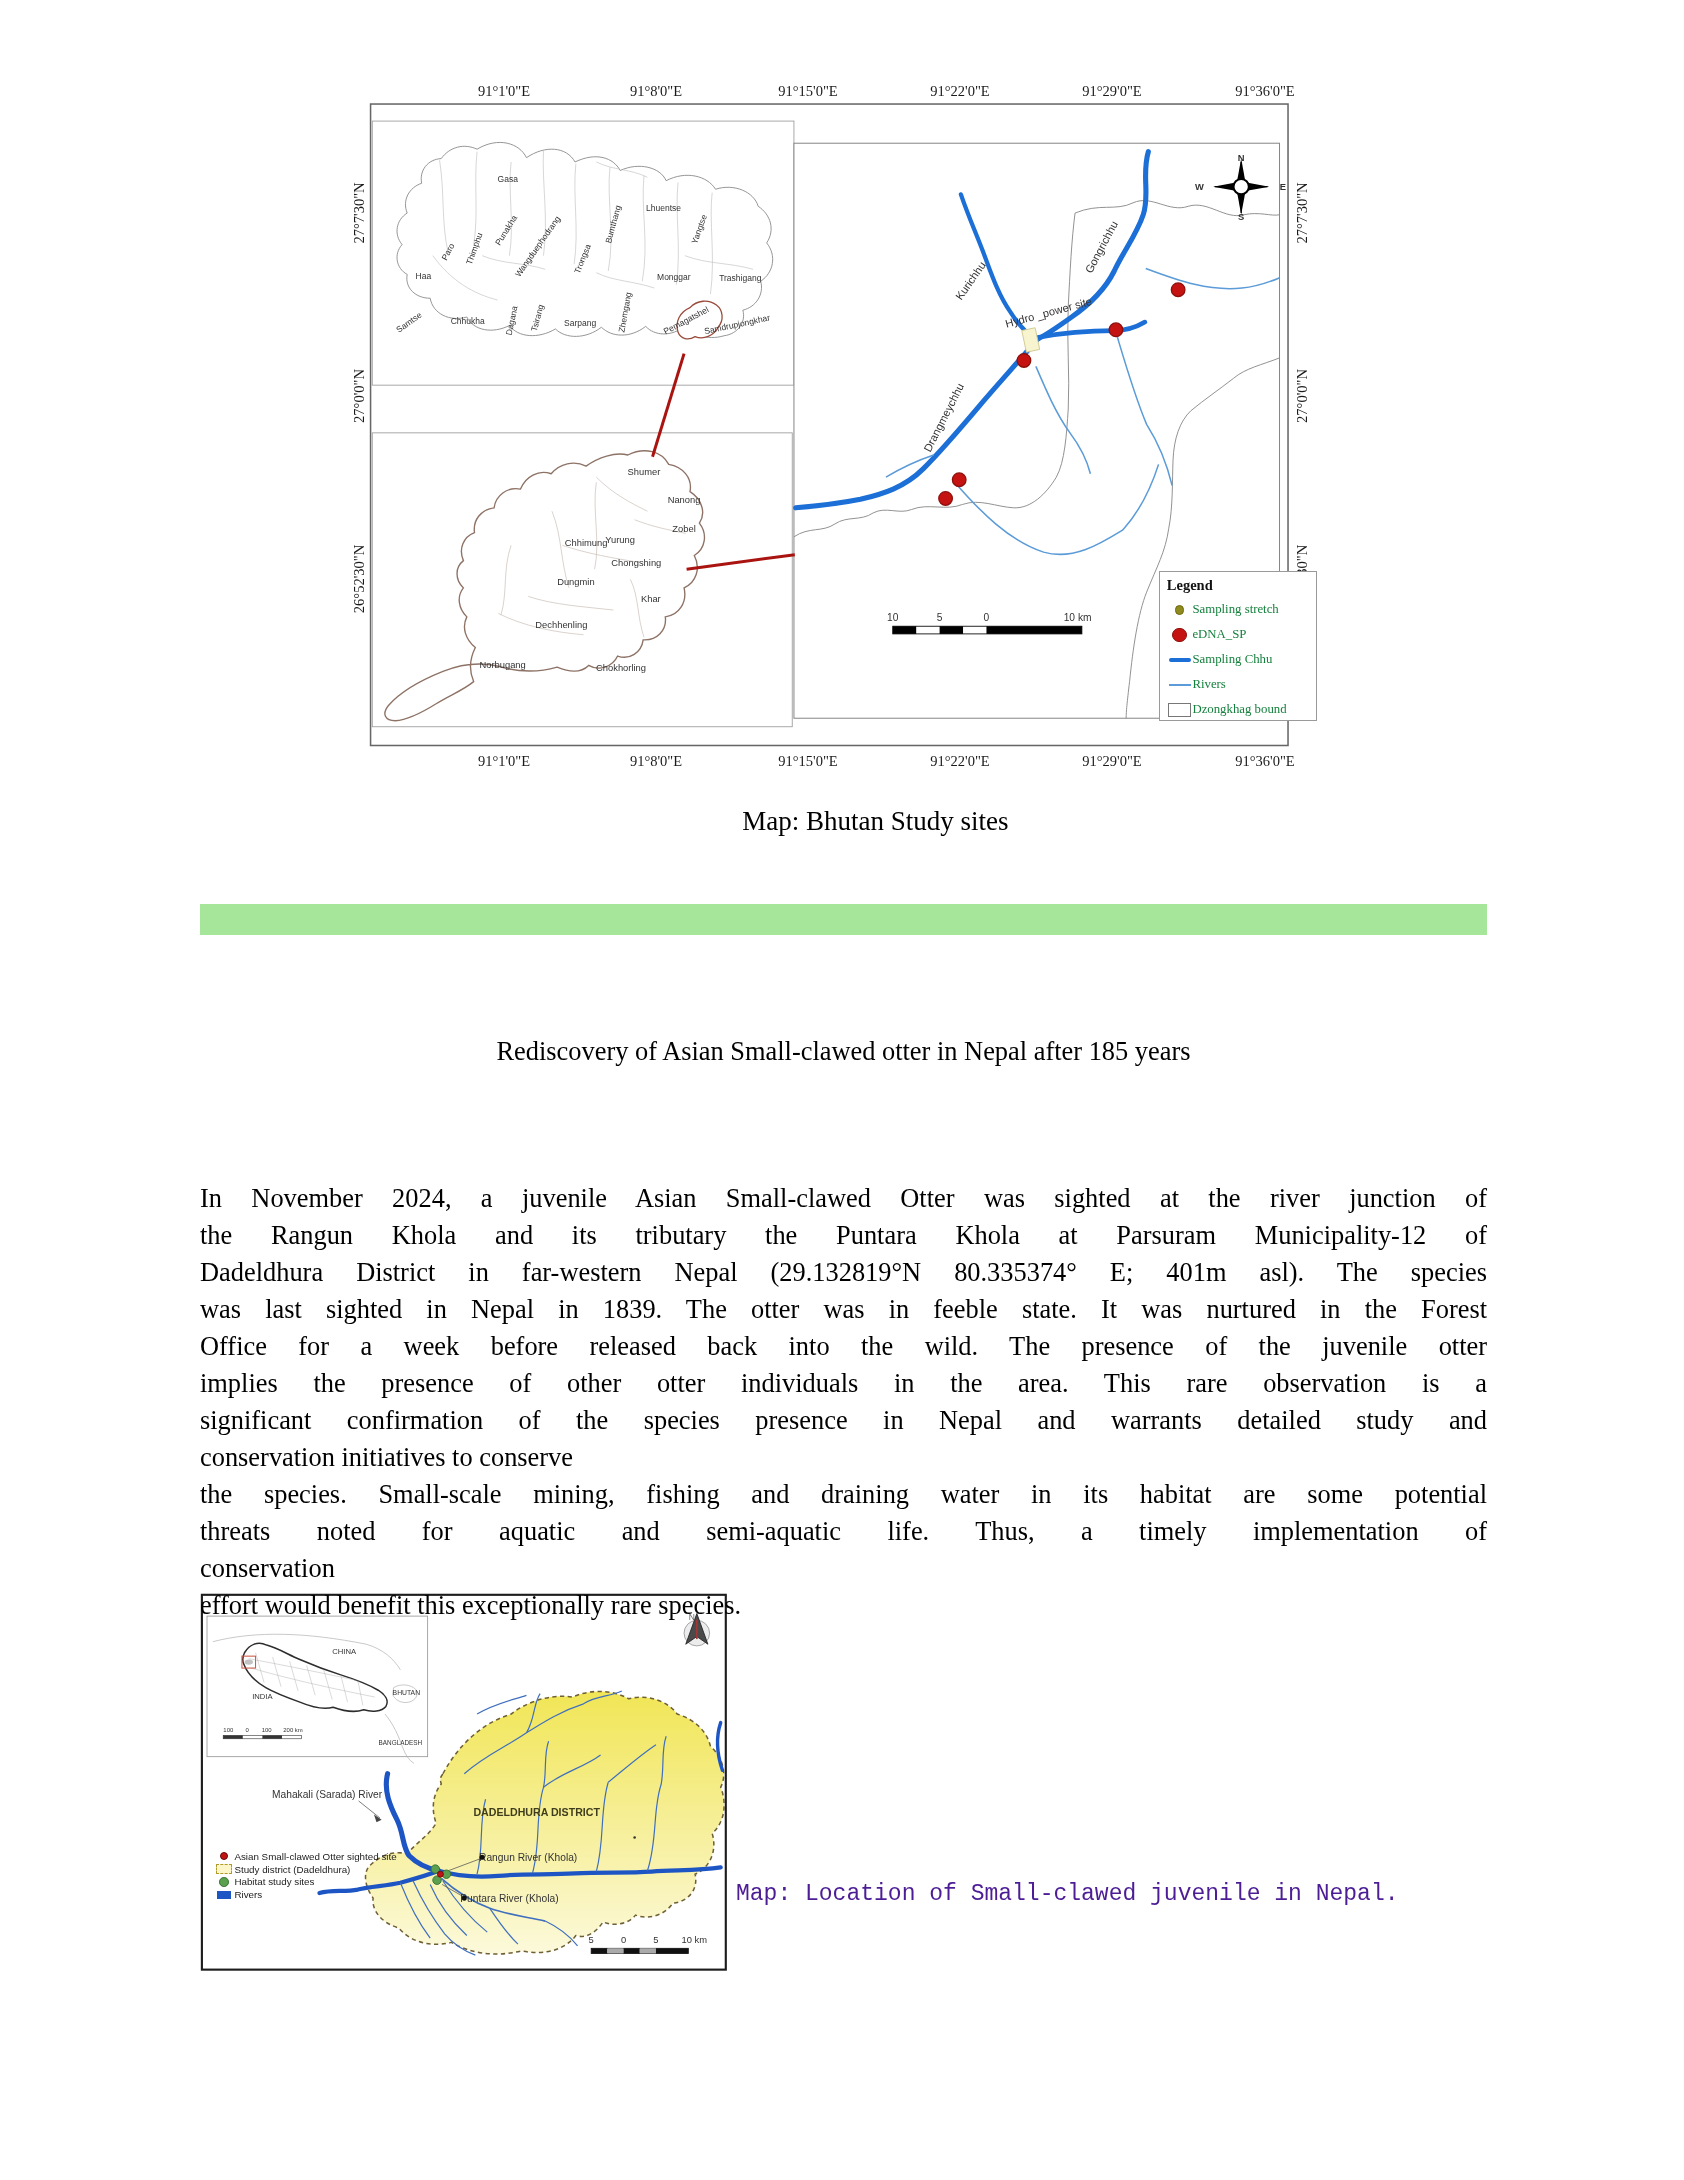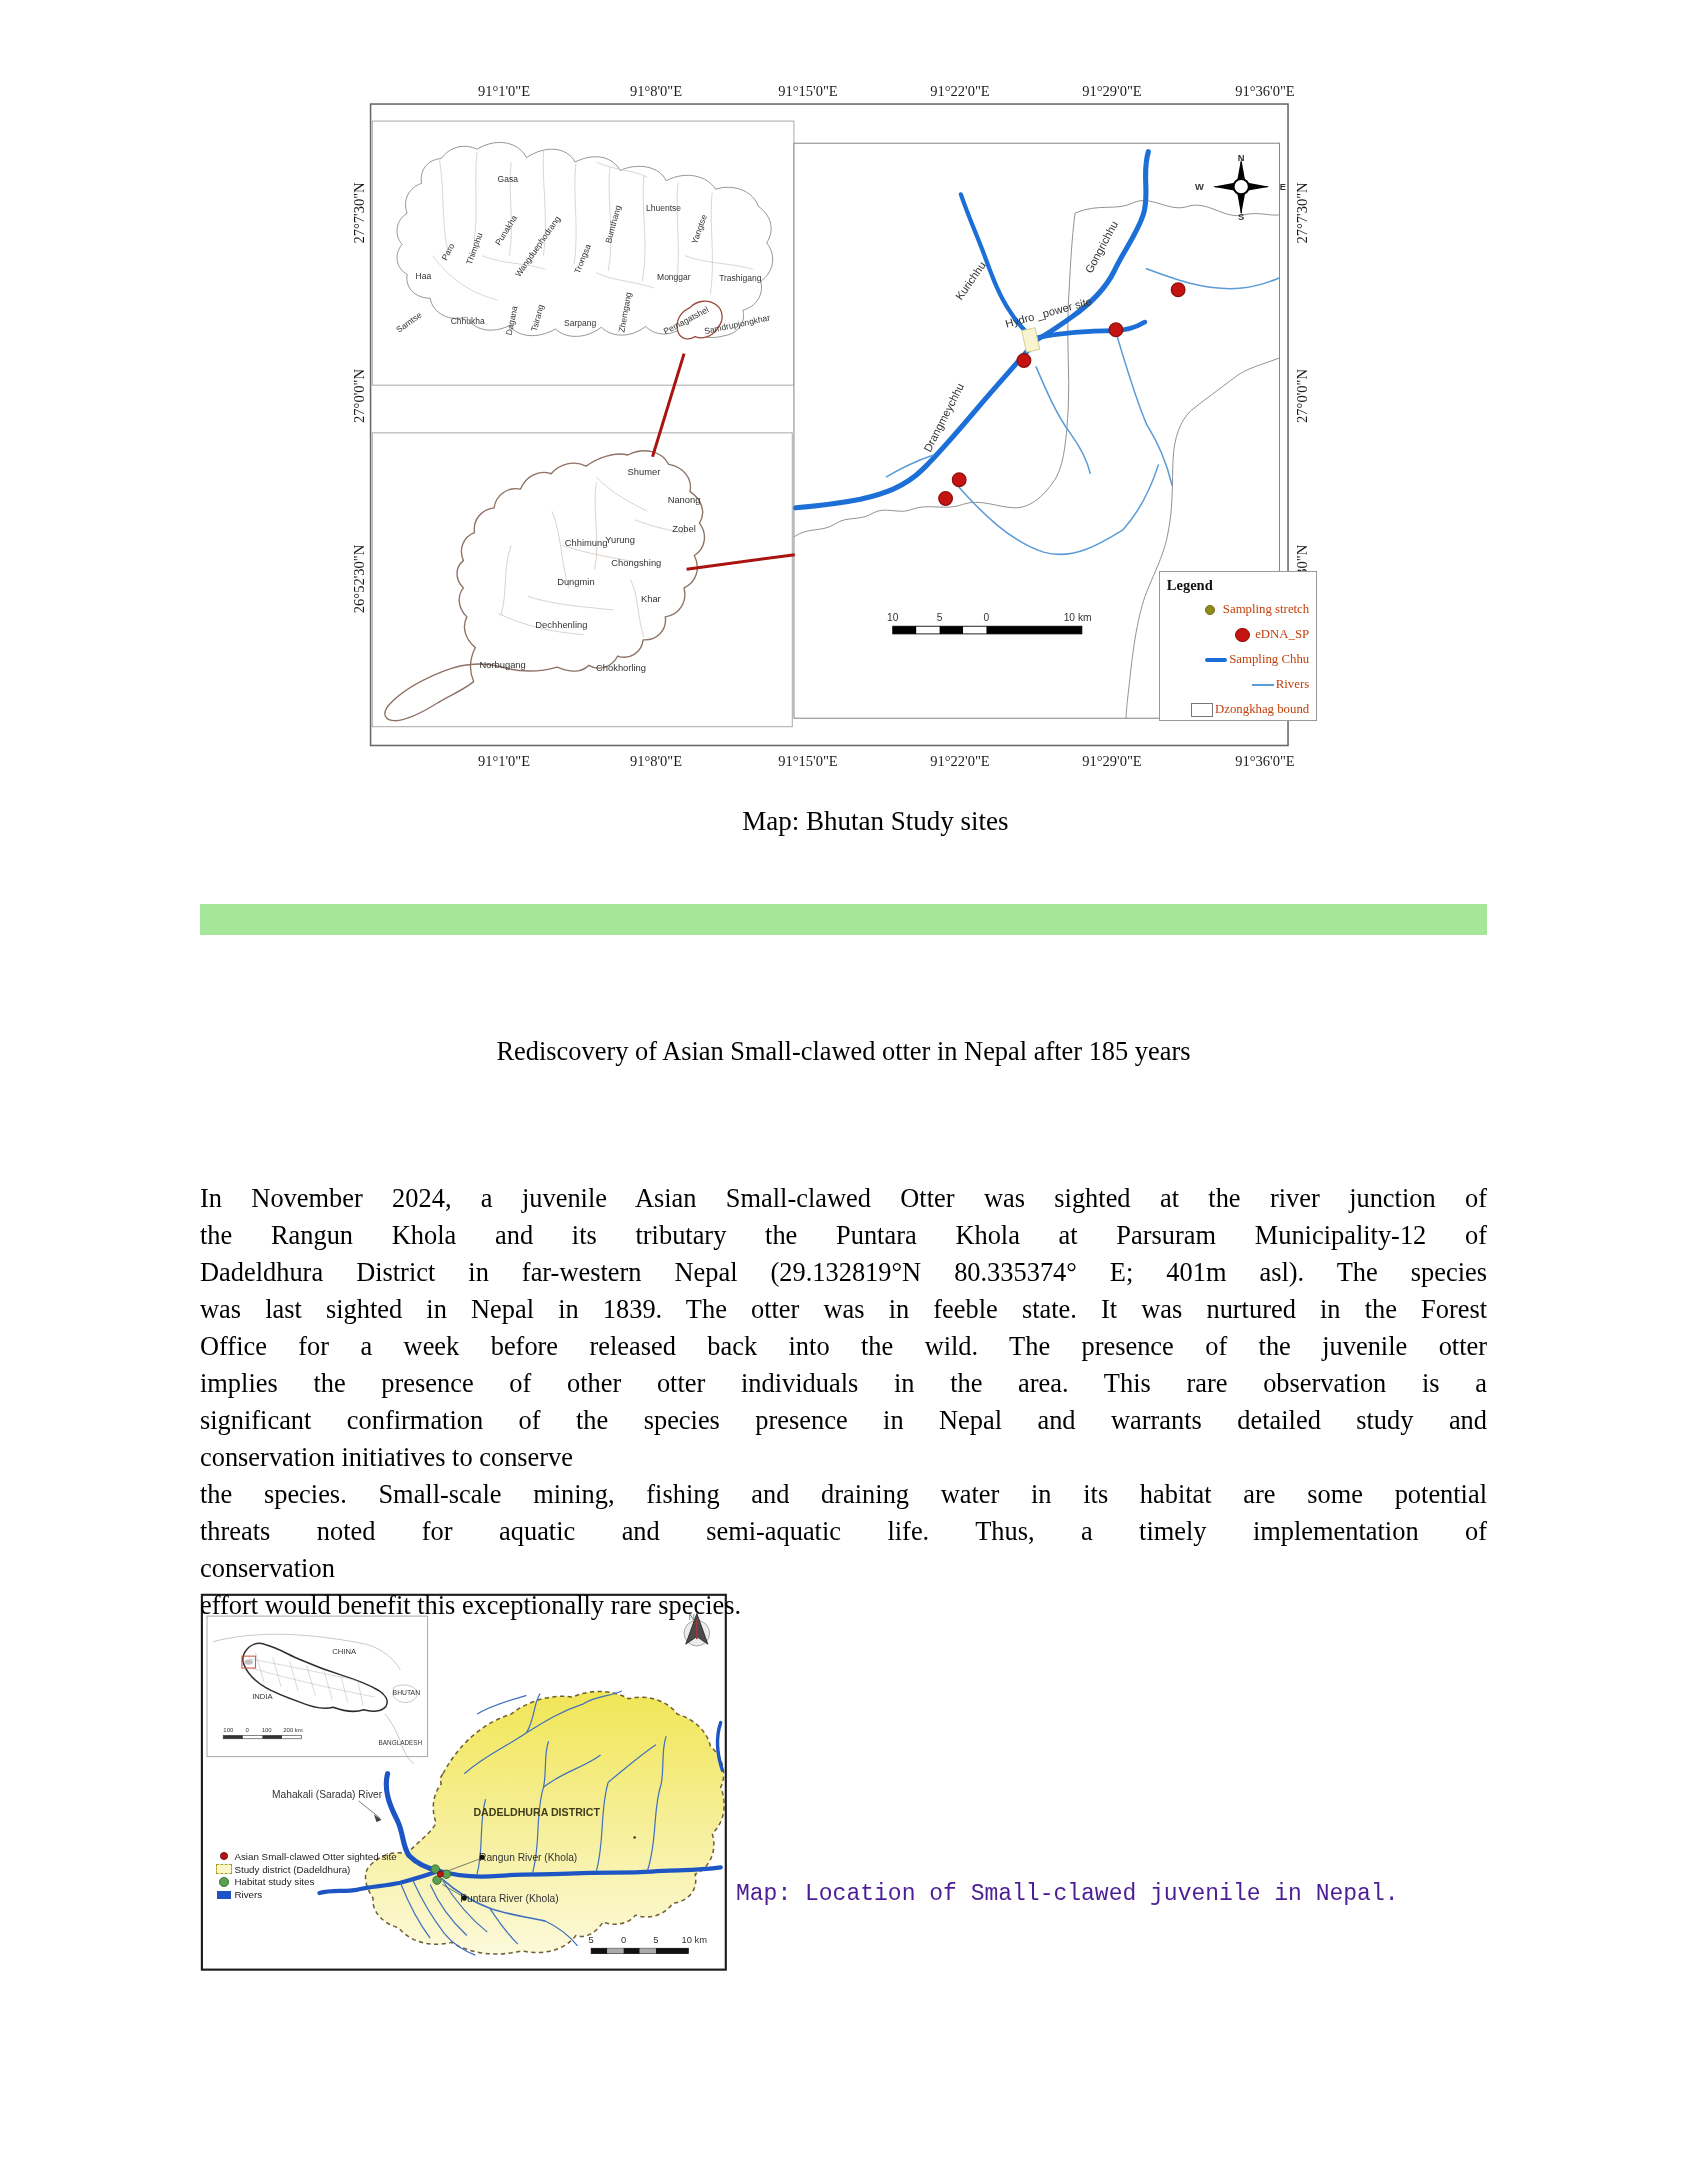--- a/index.html
+++ b/index.html
@@ -11,21 +11,21 @@
   .fig-caption1{position:absolute;left:0;top:806px;width:100%;text-align:center;font-size:27px;color:#000;padding-left:33px;}
   .divider{position:absolute;left:200px;top:904px;width:1287px;height:31px;}
   .doc-title{position:absolute;left:200px;top:1036px;width:1287px;text-align:center;font-size:26.4px;color:#000;}
   .doc-author{position:absolute;left:200px;top:1099px;width:1287px;text-align:center;font-size:26.4px;color:#000;}
   .para{position:absolute;left:200px;top:1180px;width:1287px;font-size:26.4px;line-height:37px;color:#000;}
   .pline{white-space:nowrap;}
   .pline.j{white-space:normal;text-align:justify;text-align-last:justify;word-spacing:0.9px;}
   .legend1{position:absolute;left:1129px;top:571px;width:158px;height:150px;background:#fff;
            border:0.9px solid #9a9a9a;font-family:Liberation Serif, serif;box-sizing:border-box;padding:5.1px 6.8px 0 6.8px;margin-left:30px;}
   .legend1 .lg-title{font-size:14.5px;font-weight:bold;color:#111;margin-bottom:3.4px;}
-  .legend1 .row{display:flex;align-items:center;height:25px;font-size:12.8px;color:#c2410c;justify-content:flex-end;}
+  .legend1 .row{display:flex;align-items:center;height:25px;font-size:12.8px;color:#15803d;}
   .legend1 .mk{width:25.6px;display:flex;justify-content:center;align-items:center;flex:0 0 25.6px;}
   .dot{border-radius:50%;display:inline-block;}
   .legend2{position:absolute;left:214px;top:1850px;font-family:"Liberation Sans",sans-serif;}
   .legend2 .row{display:flex;align-items:center;height:12.8px;font-size:9.8px;color:#222;}
   .legend2 .mk{width:20.4px;display:flex;justify-content:center;align-items:center;flex:0 0 20.4px;}
   .fig-caption2{position:absolute;left:736px;top:1881px;font-family:Liberation Mono, monospace;
                 font-size:23px;color:#4c1d95;white-space:nowrap;}
 </style>
 </head>
 <body>

